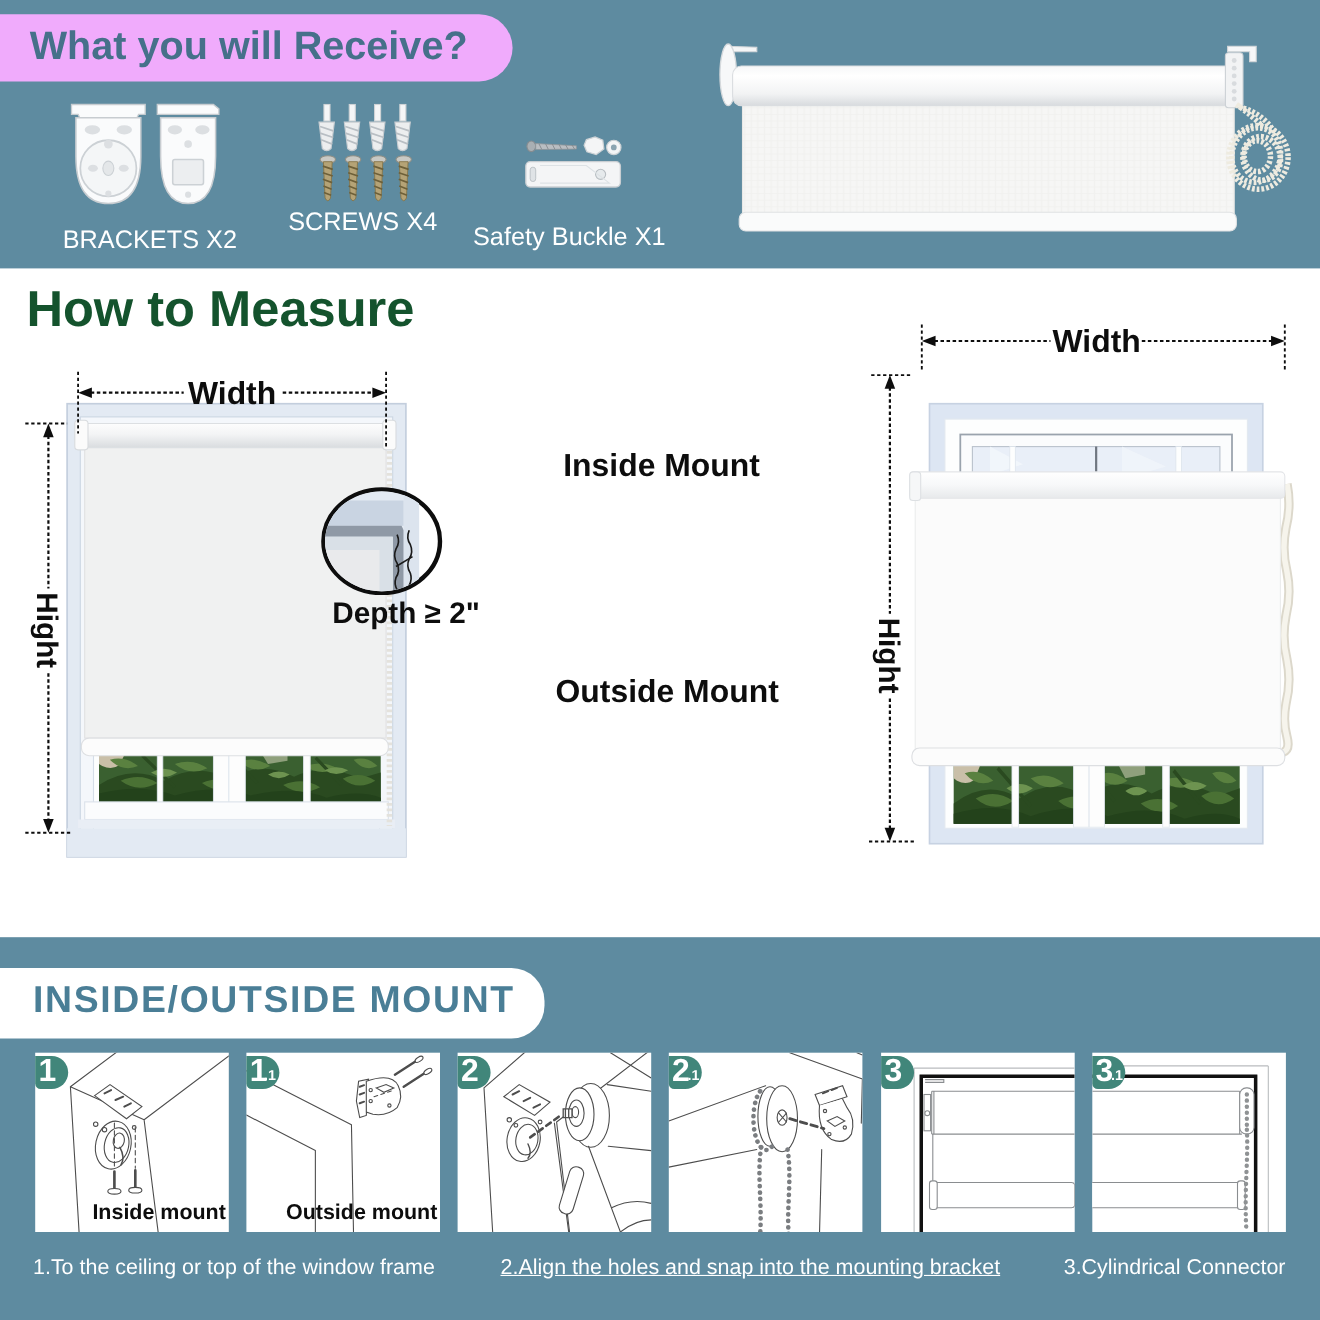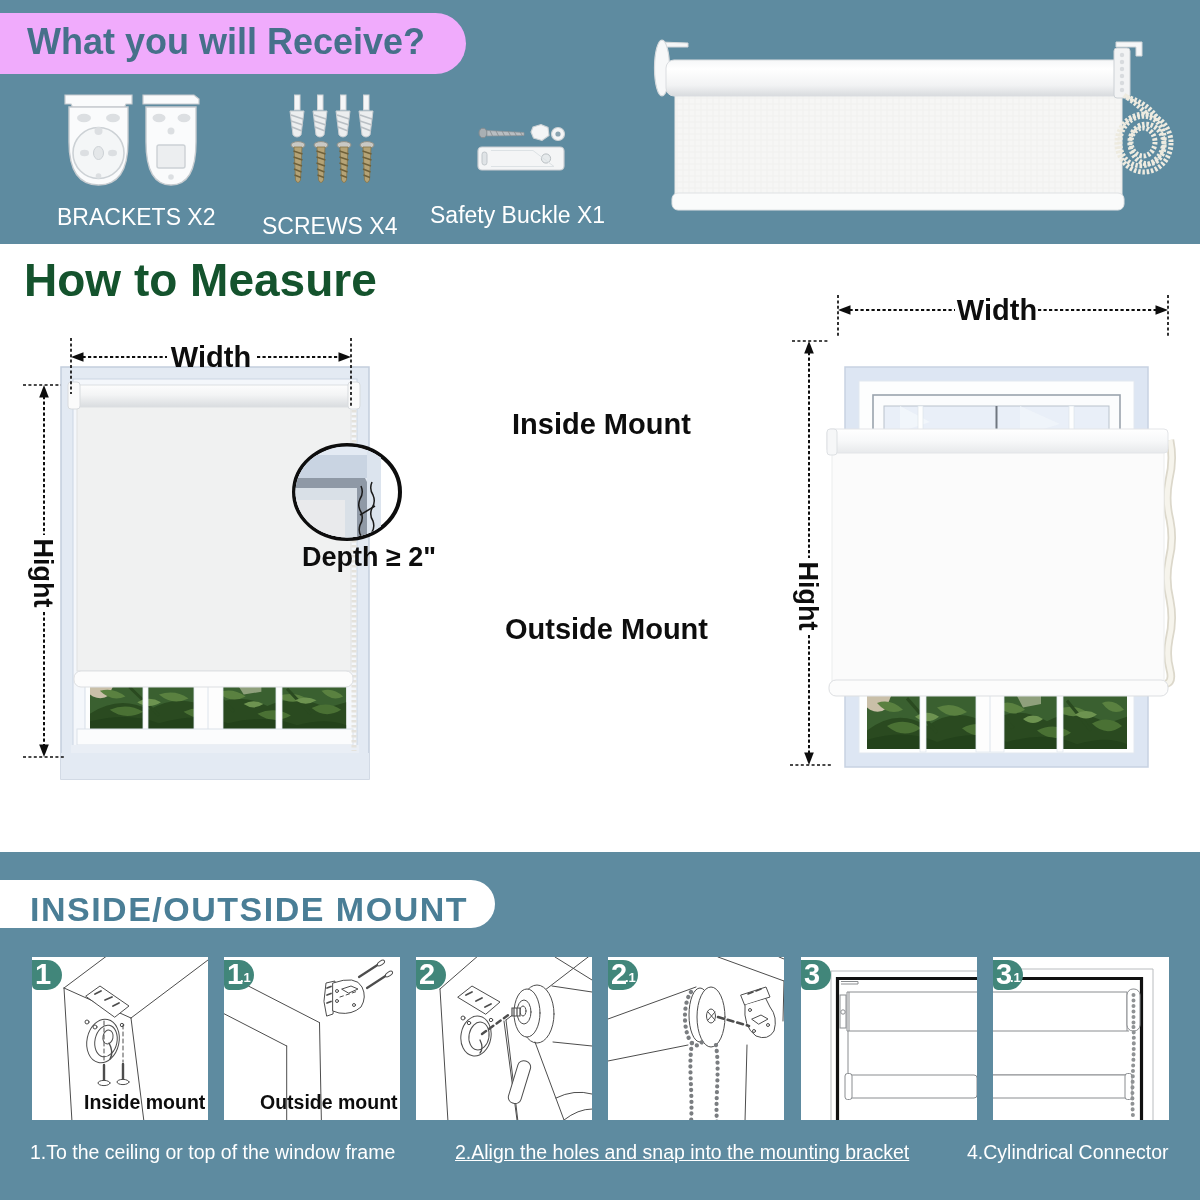--- a/index.html
+++ b/index.html
@@ -4,21 +4,21 @@
 <style>
   html,body{margin:0;padding:0;}
   body{width:1200px;height:1200px;position:relative;overflow:hidden;
        font-family:"Liberation Sans", sans-serif;background:#fff;}
   .abs{position:absolute;}
   .top{left:0;top:0;width:1200px;height:244px;background:#5e8ba0;}
   .bottom{left:0;top:852px;width:1200px;height:348px;background:#5e8ba0;}
   .pill1{left:0;top:13px;width:466px;height:61px;background:#f0abfc;border-radius:0 31px 31px 0;}
   .pill1 span{position:absolute;left:27px;top:8px;font-size:36px;font-weight:bold;color:#46708a;letter-spacing:0px;}
   .itemlabel{color:#fff;font-weight:normal;font-size:23px;}
-  .pill2{left:0;top:880px;width:495px;height:48px;background:#fff;border-radius:0 30px 30px 0;}
+  .pill2{left:0;top:880px;width:495px;height:64px;background:#fff;border-radius:0 30px 30px 0;}
   .pill2 span{position:absolute;left:30px;top:10px;font-size:34px;font-weight:bold;color:#4a7e96;letter-spacing:1.5px;}
   .h1{left:24px;top:253px;font-size:46px;font-weight:bold;color:#14532d;}
   .blk{color:#0d0d0d;font-weight:bold;}
   .panel{top:957px;width:176px;height:163px;background:#fff;}
   .badge{position:absolute;left:0;top:3px;width:30px;height:30px;background:#41867a;
          border-radius:0 15px 15px 5px;color:#fff;font-weight:bold;}
   .badge .n1{position:absolute;left:3px;top:-2px;font-size:29px;}
   .badge .n2{position:absolute;font-size:13px;top:10px;}
   .plabel{position:absolute;bottom:6px;font-weight:bold;font-size:19.5px;color:#0d0d0d;white-space:nowrap;}
   .panel svg{position:absolute;left:0;top:0;}
@@ -27,21 +27,21 @@
 </head>
 <body>
 <div class="abs top"></div>
 <div class="abs bottom"></div>
 
 <div class="abs pill1">
     <span>What you will Receive?</span>
   </div>
 
 <div class="abs itemlabel" style="left:57px;top:204px;">BRACKETS X2</div>
-<div class="abs itemlabel" style="left:262px;top:213px;">SCREWS X4</div>
+<div class="abs itemlabel" style="left:262px;top:188px;">SCREWS X4</div>
 <div class="abs itemlabel" style="left:430px;top:202px;">Safety Buckle X1</div>
 
 <svg class="abs" style="left:55px;top:90px;" width="520" height="105" viewBox="0 0 520 105">
   <defs>
     <g id="anchor">
       <rect x="4.5" y="0" width="5.5" height="15" fill="#f5f6f7" stroke="#cfd3d6" stroke-width="1"></rect>
       <path d="M0 16 L14 16 L11 40 Q7 44 3 40 Z" fill="#eceeef" stroke="#c8cdd1" stroke-width="1"></path>
       <path d="M1 20 L13 24 M1 26 L13 30 M2 32 L12 36" stroke="#b9bfc4" stroke-width="1.6" fill="none"></path>
     </g>
     <g id="screw">
@@ -462,13 +462,13 @@
    </g>
   </svg>
   <div class="badge">
       <span class="n1">3</span>
       <span class="n2" style="left:17px;">.1</span>
     </div>
 </div>
 
 <div class="abs cap" style="left:30px;text-align:right;">1.To the ceiling or top of the window frame</div>
 <div class="abs cap" style="left:455px;text-decoration:underline;">2.Align the holes and snap into the mounting bracket</div>
-<div class="abs cap" style="left:967px;">4.Cylindrical Connector</div>
+<div class="abs cap" style="left:967px;">3.Cylindrical Connector</div>
 
 </body></html>

